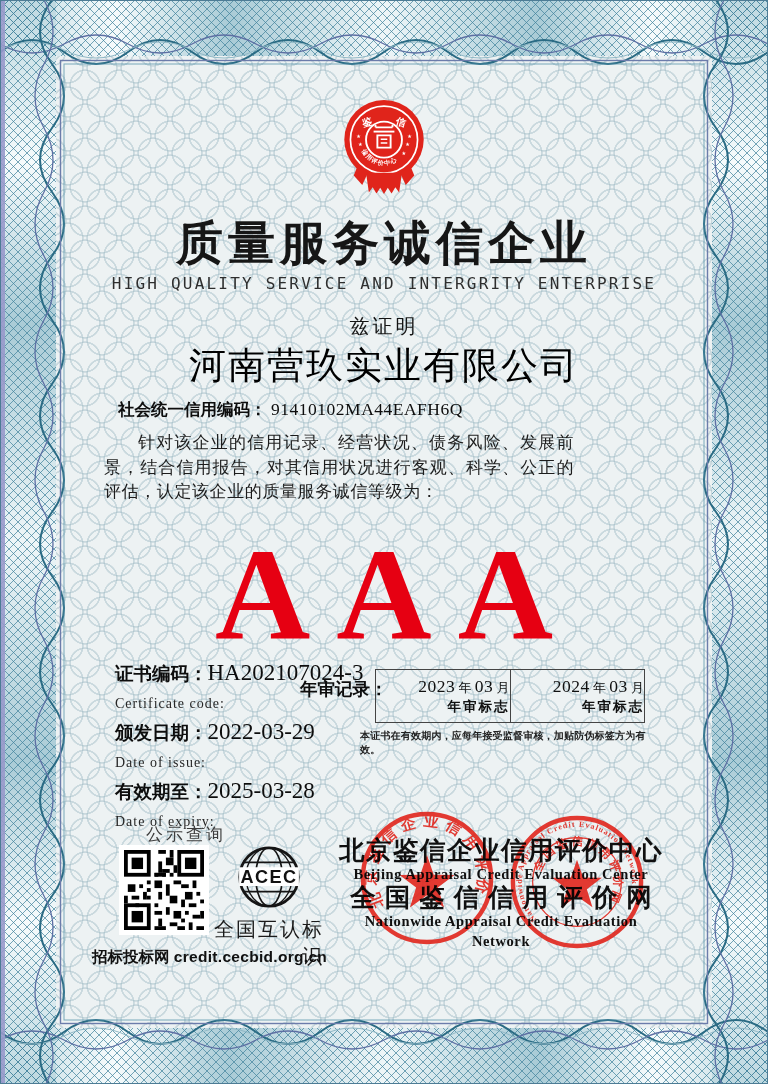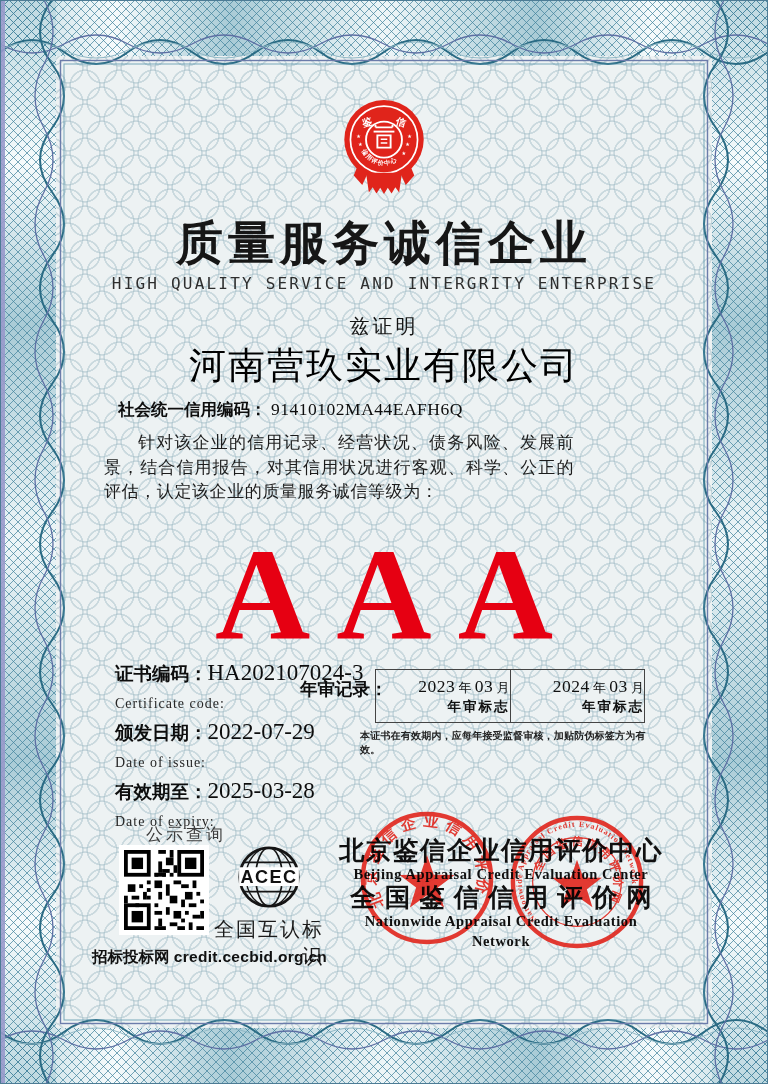--- a/index.html
+++ b/index.html
@@ -148,21 +148,21 @@
     <p class="abs statement" style="margin:0">针对该企业的信用记录、经营状况、债务风险、发展前景，结合信用报告，对其信用状况进行客观、科学、公正的评估，认定该企业的质量服务诚信等级为：</p>
 
     <div class="abs ctr rating">AAA</div>
 
     <div class="abs details">
       <div class="d-row">
         <span class="d-cn">证书编码：</span><span class="d-val">HA202107024-3</span>
       </div>
       <div class="d-en">Certificate code:</div>
       <div class="d-row">
-        <span class="d-cn">颁发日期：</span><span class="d-val">2022-07-29</span>
+        <span class="d-cn">颁发日期：</span><span class="d-val">2022-03-29</span>
       </div>
       <div class="d-en">Date of  issue:</div>
       <div class="d-row">
         <span class="d-cn">有效期至：</span><span class="d-val">2025-03-28</span>
       </div>
       <div class="d-en">Date of expiry:</div>
     </div>
 
     <div class="abs ar-label">年审记录：</div>
     <div class="abs ar-table">

